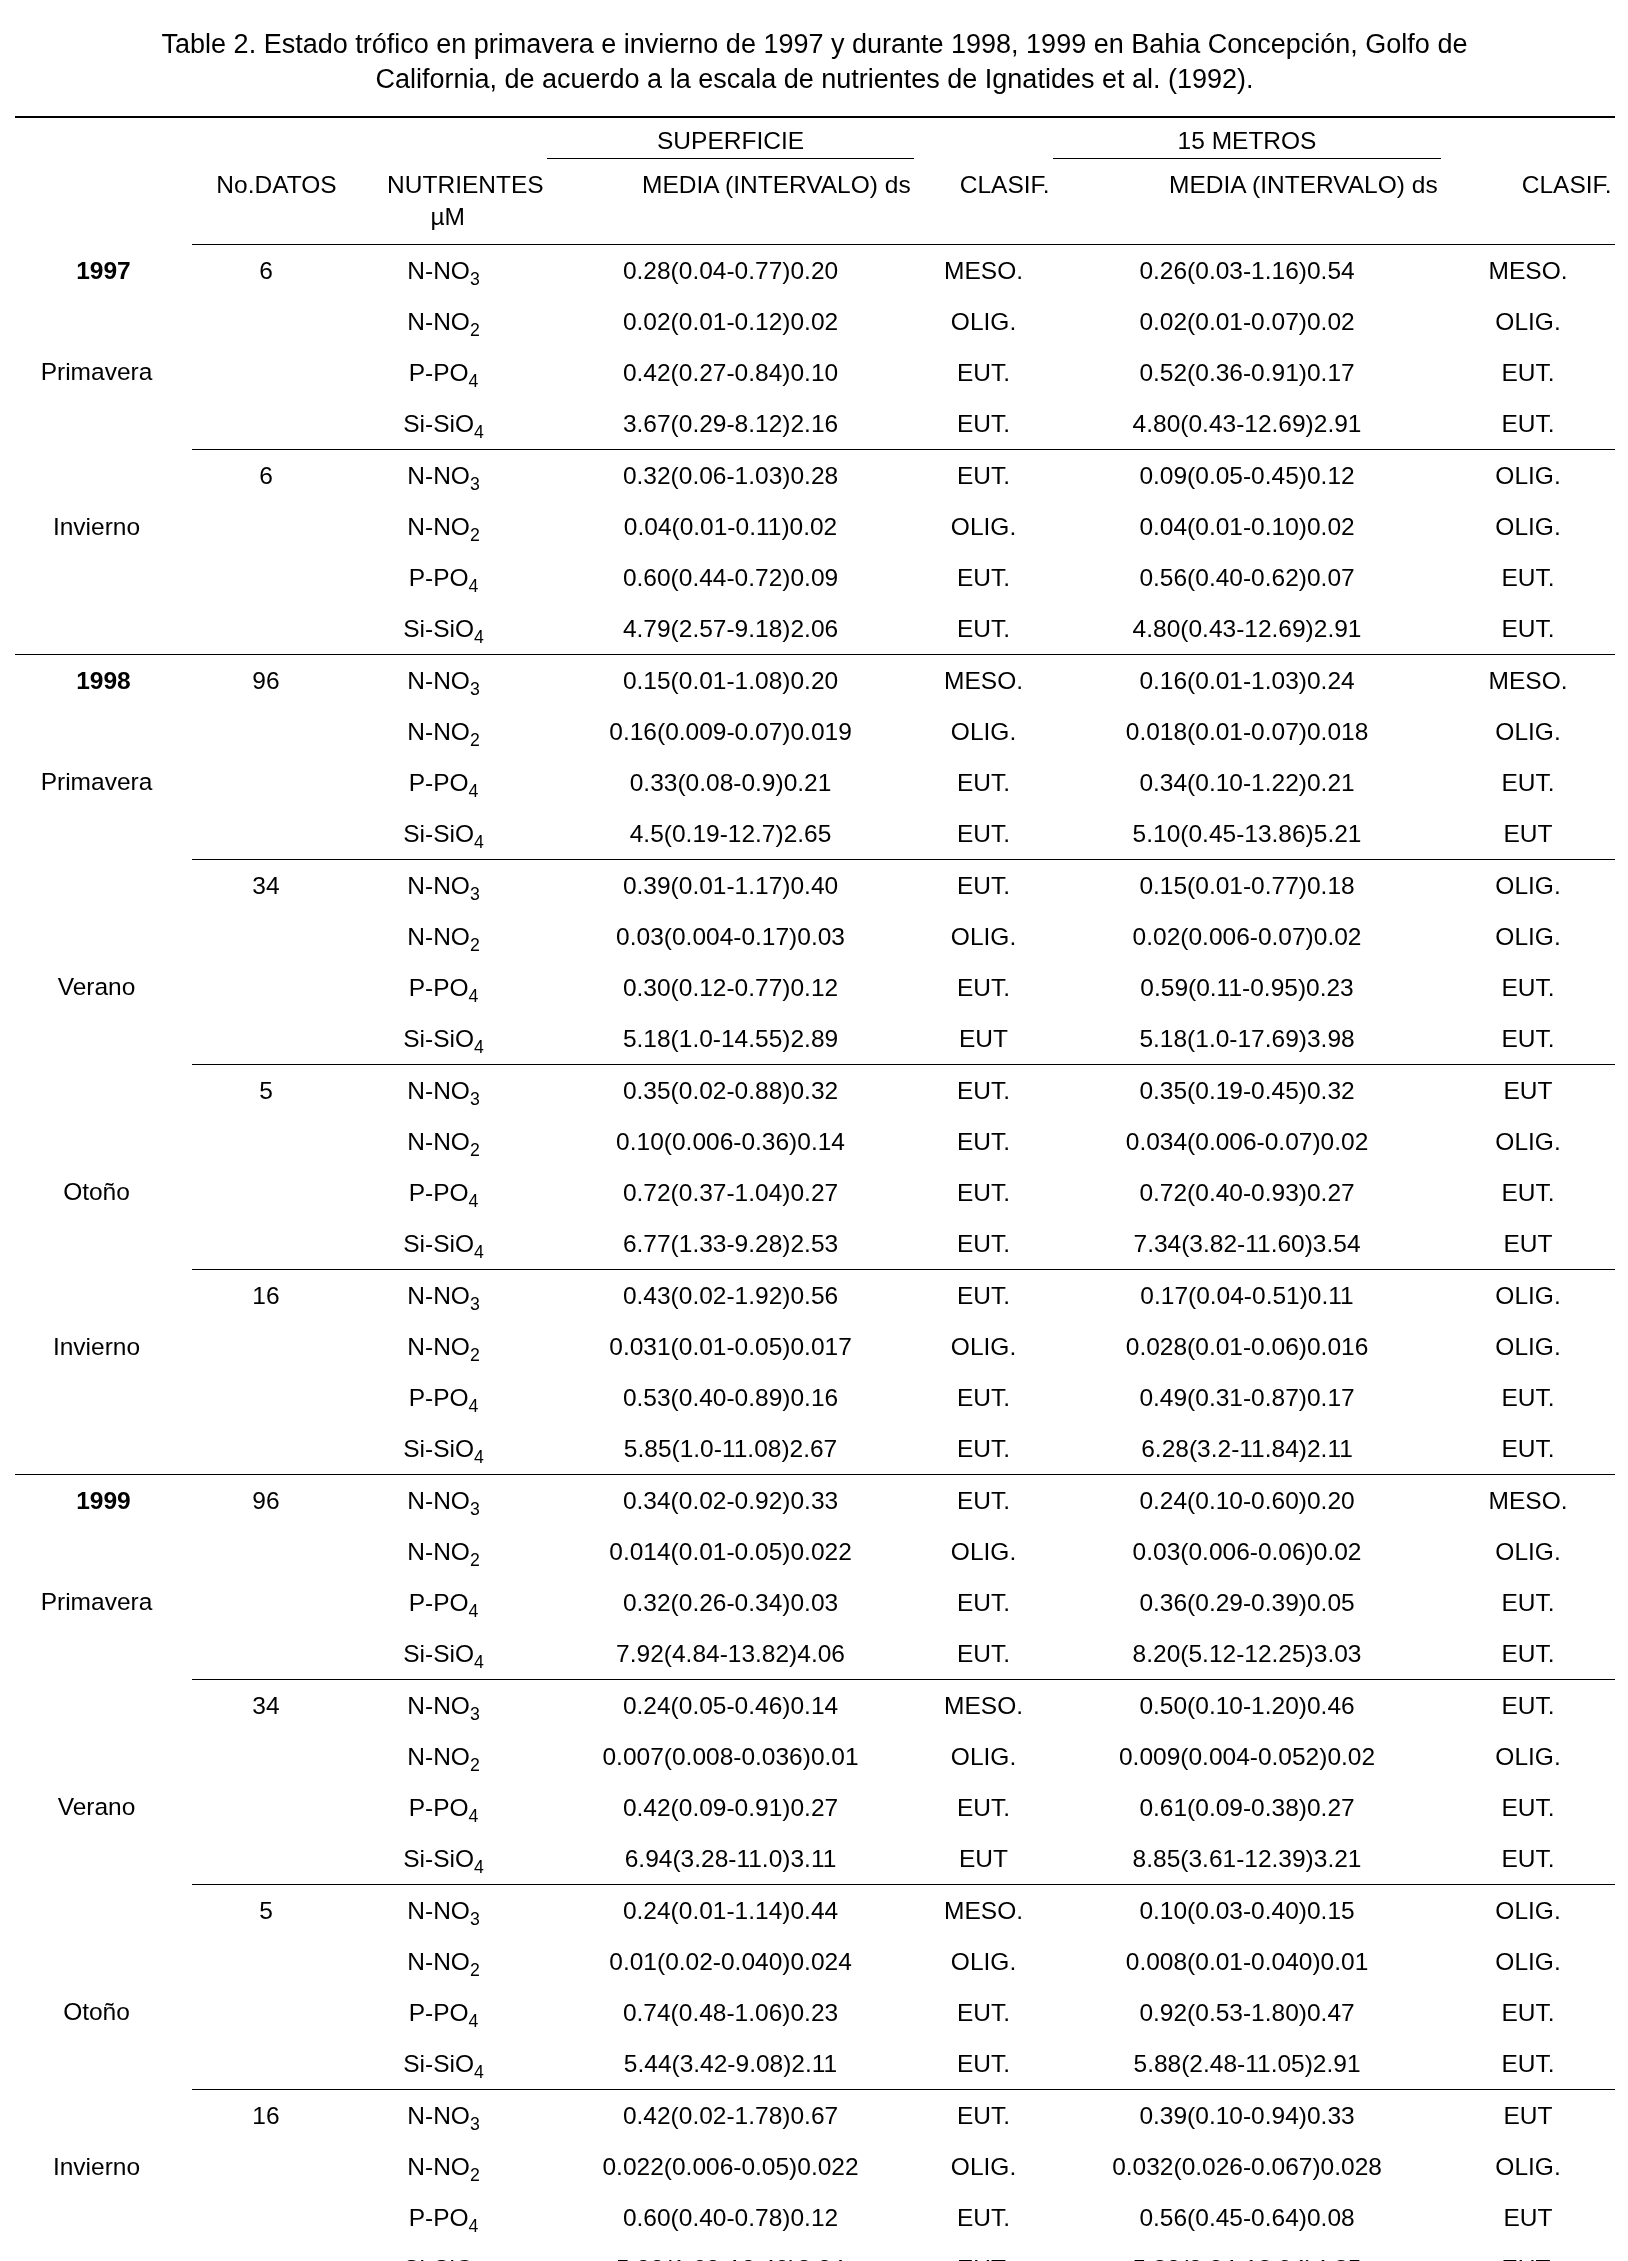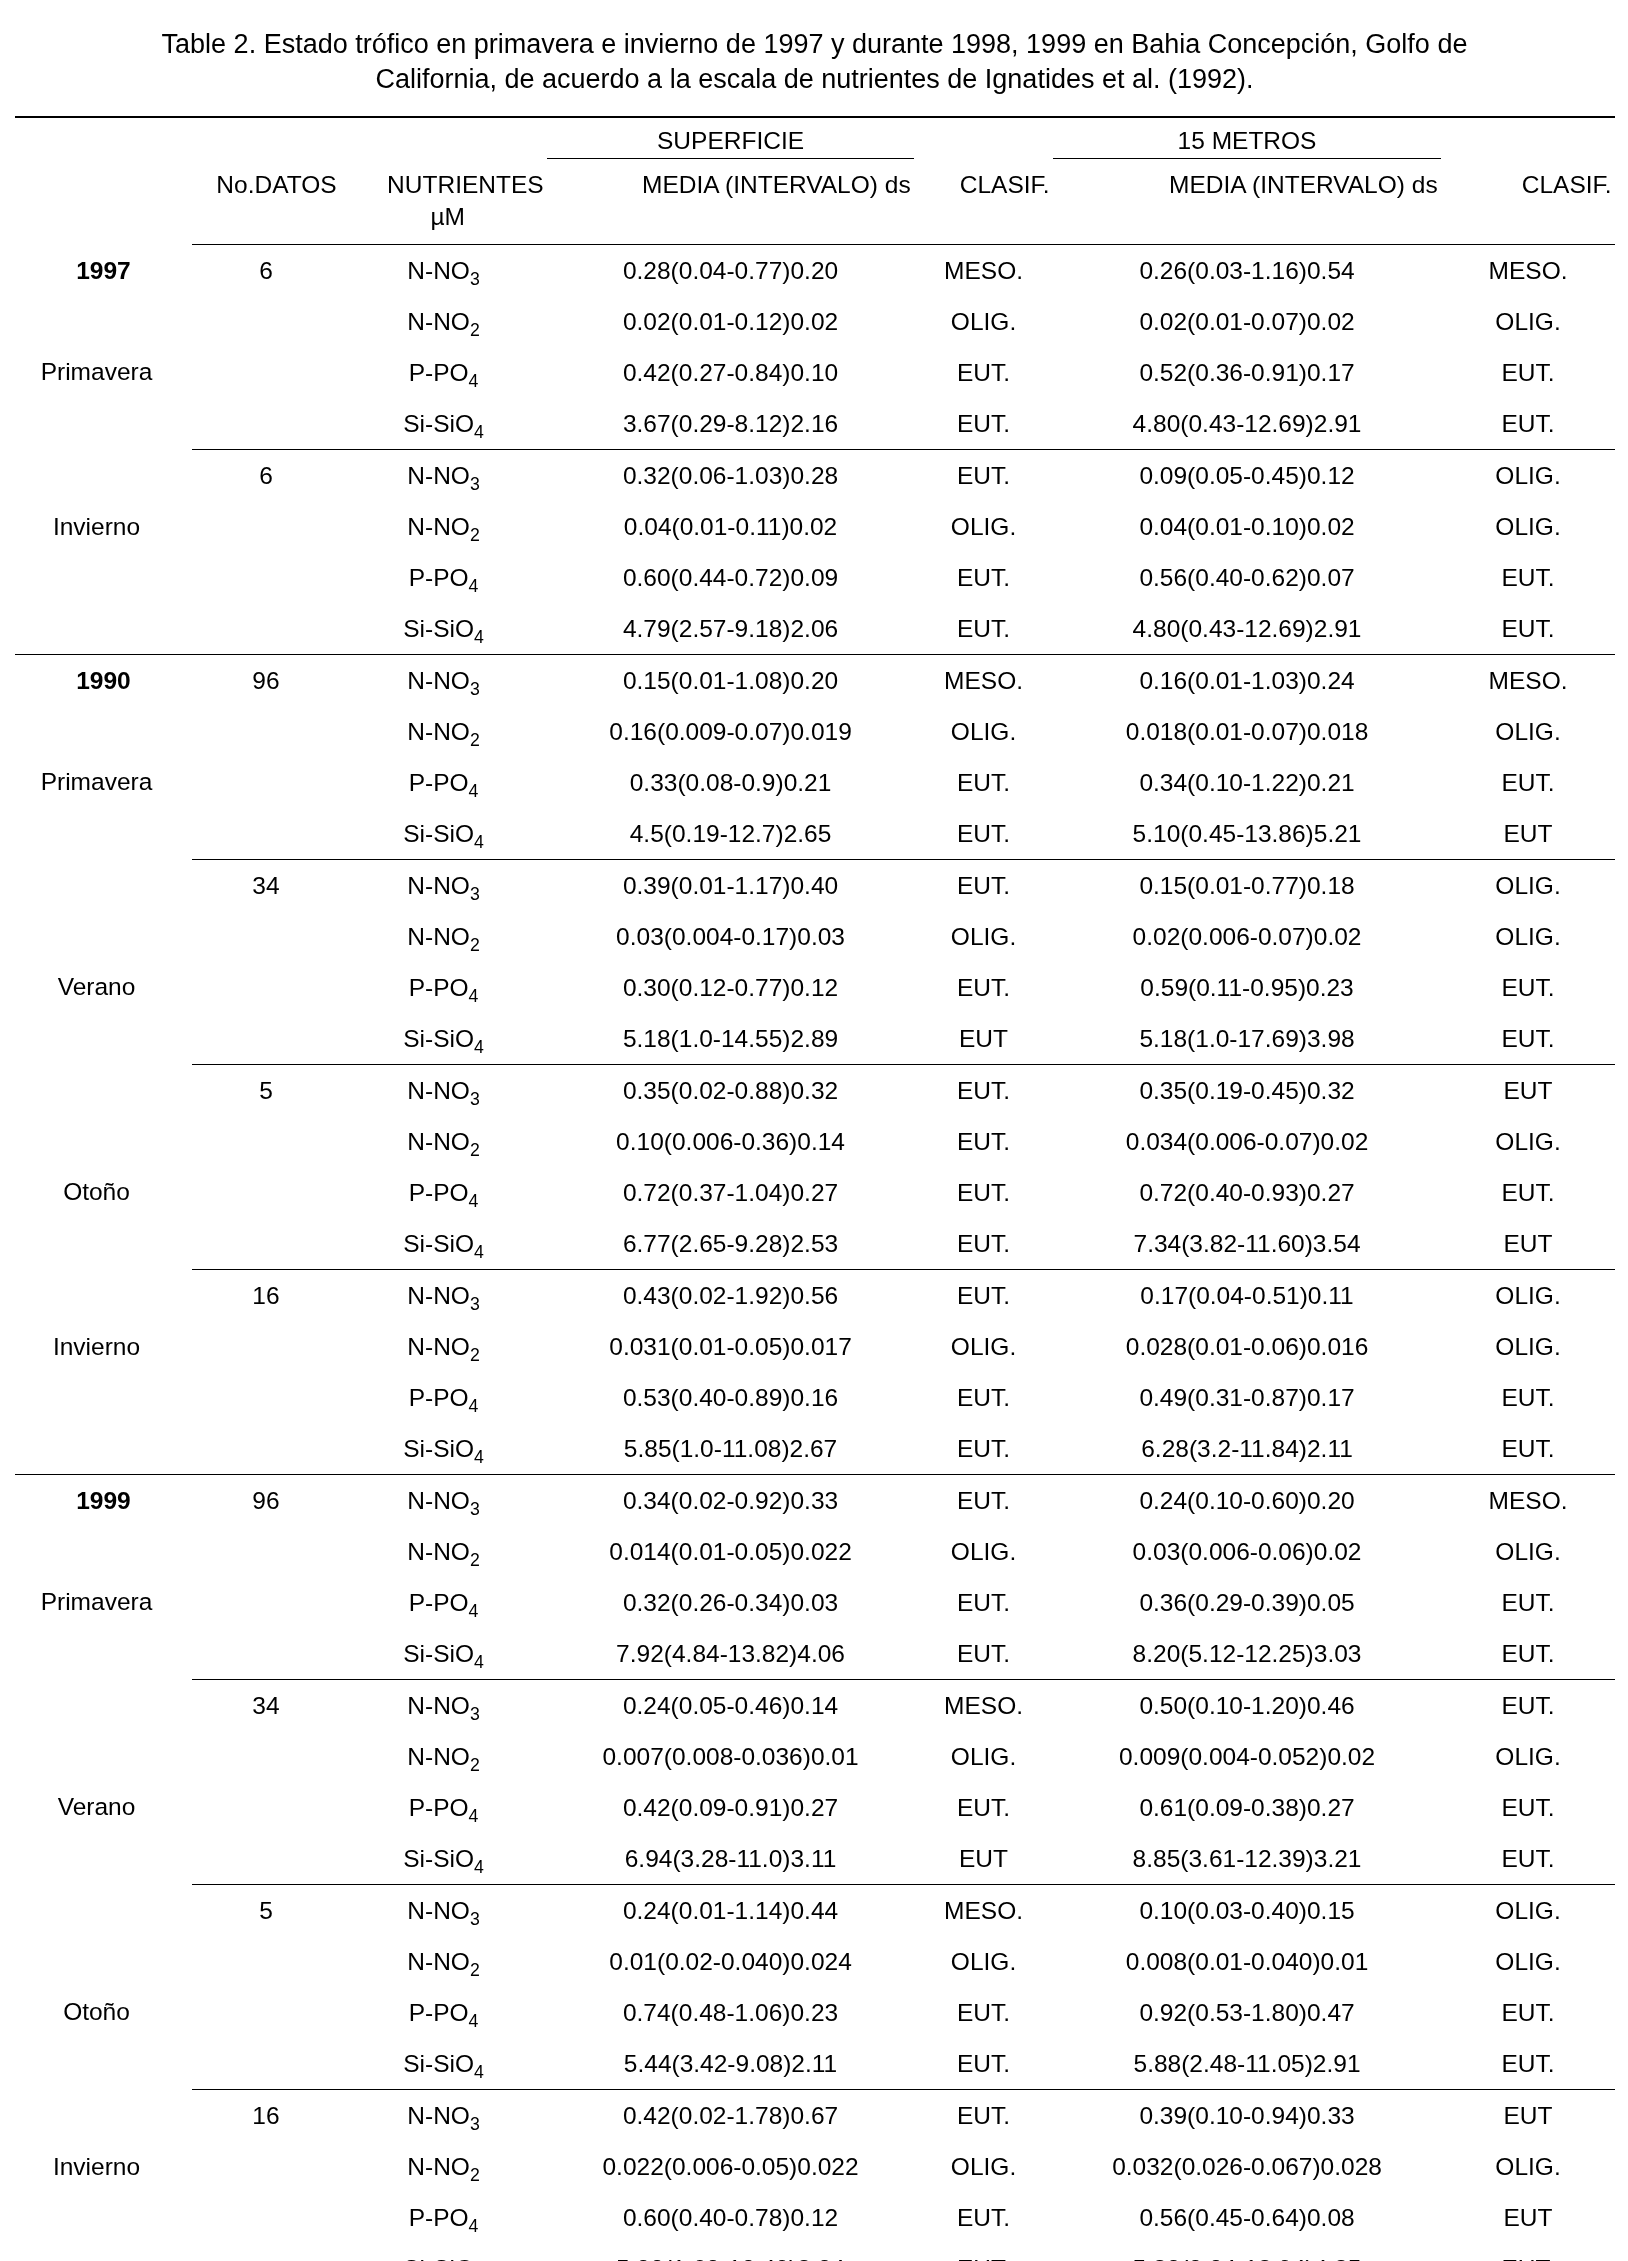--- a/index.html
+++ b/index.html
@@ -177,21 +177,21 @@
         <tr>
           <td class="nutrient"><span>Si-SiO</span><span class="subsc">4</span></td>
           <td class="media">4.79(2.57-9.18)2.06</td>
           <td class="clasif">EUT.</td>
           <td class="media">4.80(0.43-12.69)2.91</td>
           <td class="clasif">EUT.</td>
         </tr>
         <tr>
           <td class="period bt" rowspan="4">
             <div class="period-box" style="height: 202px;">
-              <div class="year">1990</div>
+              <div class="year">1998</div>
               <div class="season" style="top: 101px;">Primavera</div>
             </div>
           </td>
           <td class="ndatos bt" rowspan="4">96</td>
           <td class="nutrient bt"><span>N-NO</span><span class="subsc">3</span></td>
           <td class="media bt">0.15(0.01-1.08)0.20</td>
           <td class="clasif bt">MESO.</td>
           <td class="media bt">0.16(0.01-1.03)0.24</td>
           <td class="clasif bt">MESO.</td>
         </tr>
@@ -272,21 +272,21 @@
         </tr>
         <tr>
           <td class="nutrient"><span>P-PO</span><span class="subsc">4</span></td>
           <td class="media">0.72(0.37-1.04)0.27</td>
           <td class="clasif">EUT.</td>
           <td class="media">0.72(0.40-0.93)0.27</td>
           <td class="clasif">EUT.</td>
         </tr>
         <tr>
           <td class="nutrient"><span>Si-SiO</span><span class="subsc">4</span></td>
-          <td class="media">6.77(2.65-9.28)2.53</td>
+          <td class="media">6.77(1.33-9.28)2.53</td>
           <td class="clasif">EUT.</td>
           <td class="media">7.34(3.82-11.60)3.54</td>
           <td class="clasif">EUT</td>
         </tr>
         <tr>
           <td class="period" rowspan="4">
             <div class="period-box" style="height: 202px;">
               <div class="season" style="top: 51px;">Invierno</div>
             </div>
           </td>

